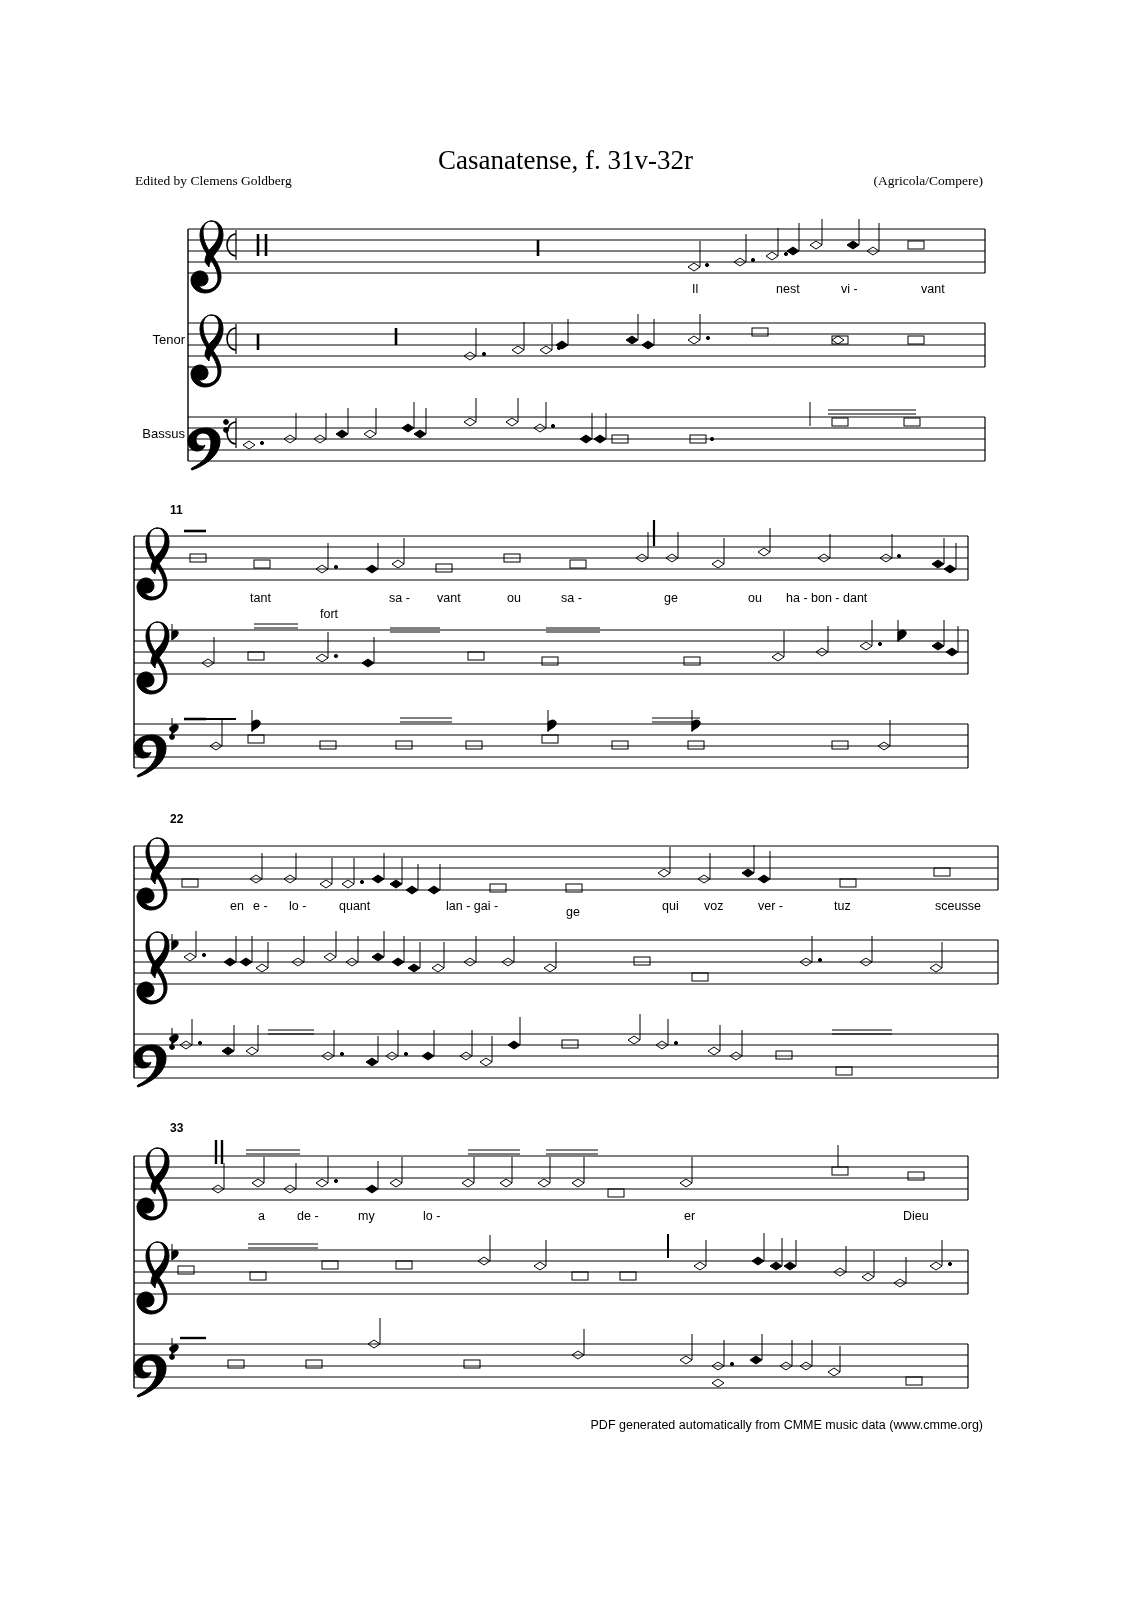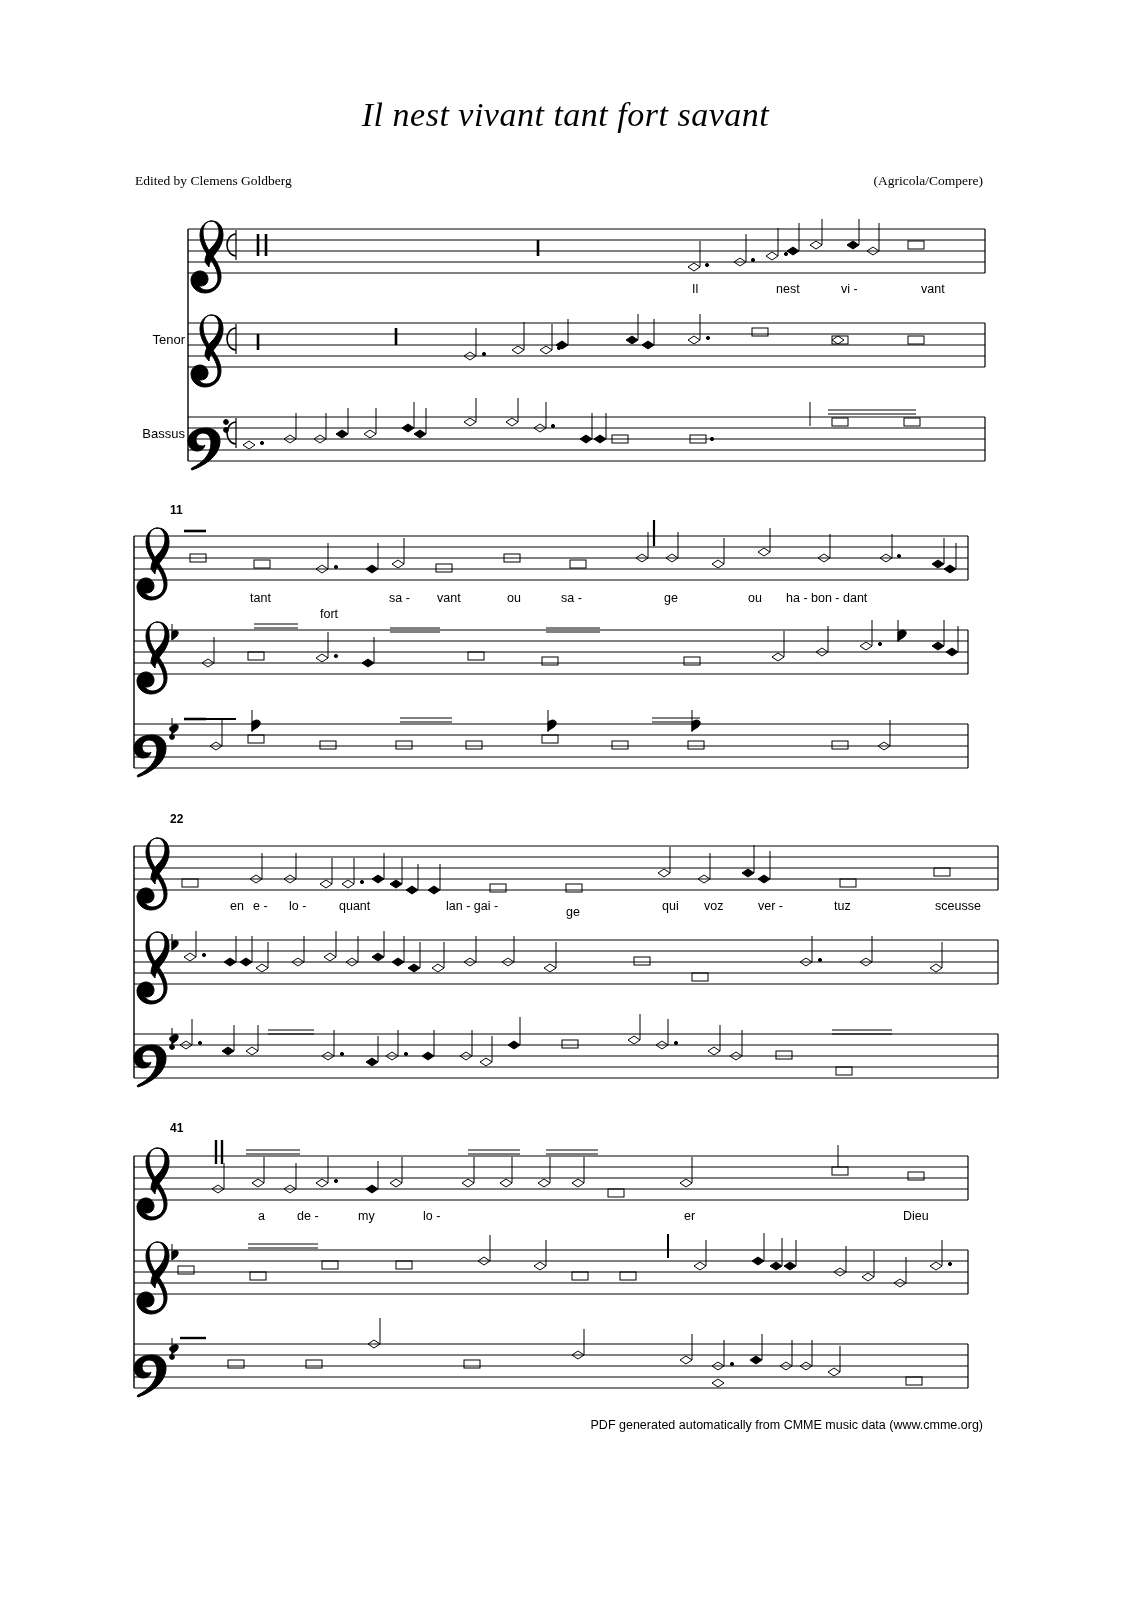--- a/index.html
+++ b/index.html
@@ -84,28 +84,28 @@
     width: 1131px;
     height: 1600px;
     pointer-events: none;
   }
 </style>
 </head>
 <body>
 
 <div class="page">
 
-  <div class="title">Il nest vivant tant fort savant</div>
+  <div class="subtitle">Casanatense, f. 31v-32r</div>
   <div class="editor">Edited by Clemens Goldberg</div>
   <div class="attribution">(Agricola/Compere)</div>
   <div class="footer">PDF generated automatically from CMME music data (www.cmme.org)</div>
 
   <div class="measure-number" style="left:170px; top:503px;">11</div>
   <div class="measure-number" style="left:170px; top:812px;">22</div>
-  <div class="measure-number" style="left:170px; top:1121px;">41</div>
+  <div class="measure-number" style="left:170px; top:1121px;">33</div>
 
   <div class="part-label" style="left:110px; top:332px; width:75px;">Tenor</div>
   <div class="part-label" style="left:110px; top:426px; width:75px;">Bassus</div>
 
   <div class="lyric" style="left:692px; top:282px;">Il</div>
   <div class="lyric" style="left:742px; top:282px;padding-left:34px;">nest</div>
   <div class="lyric" style="left:797px; top:282px;margin-left:44px;">vi -</div>
   <div class="lyric" style="left:921px; top:282px;">vant</div>
 
   <div class="lyric" style="left:250px; top:591px;">tant</div>

